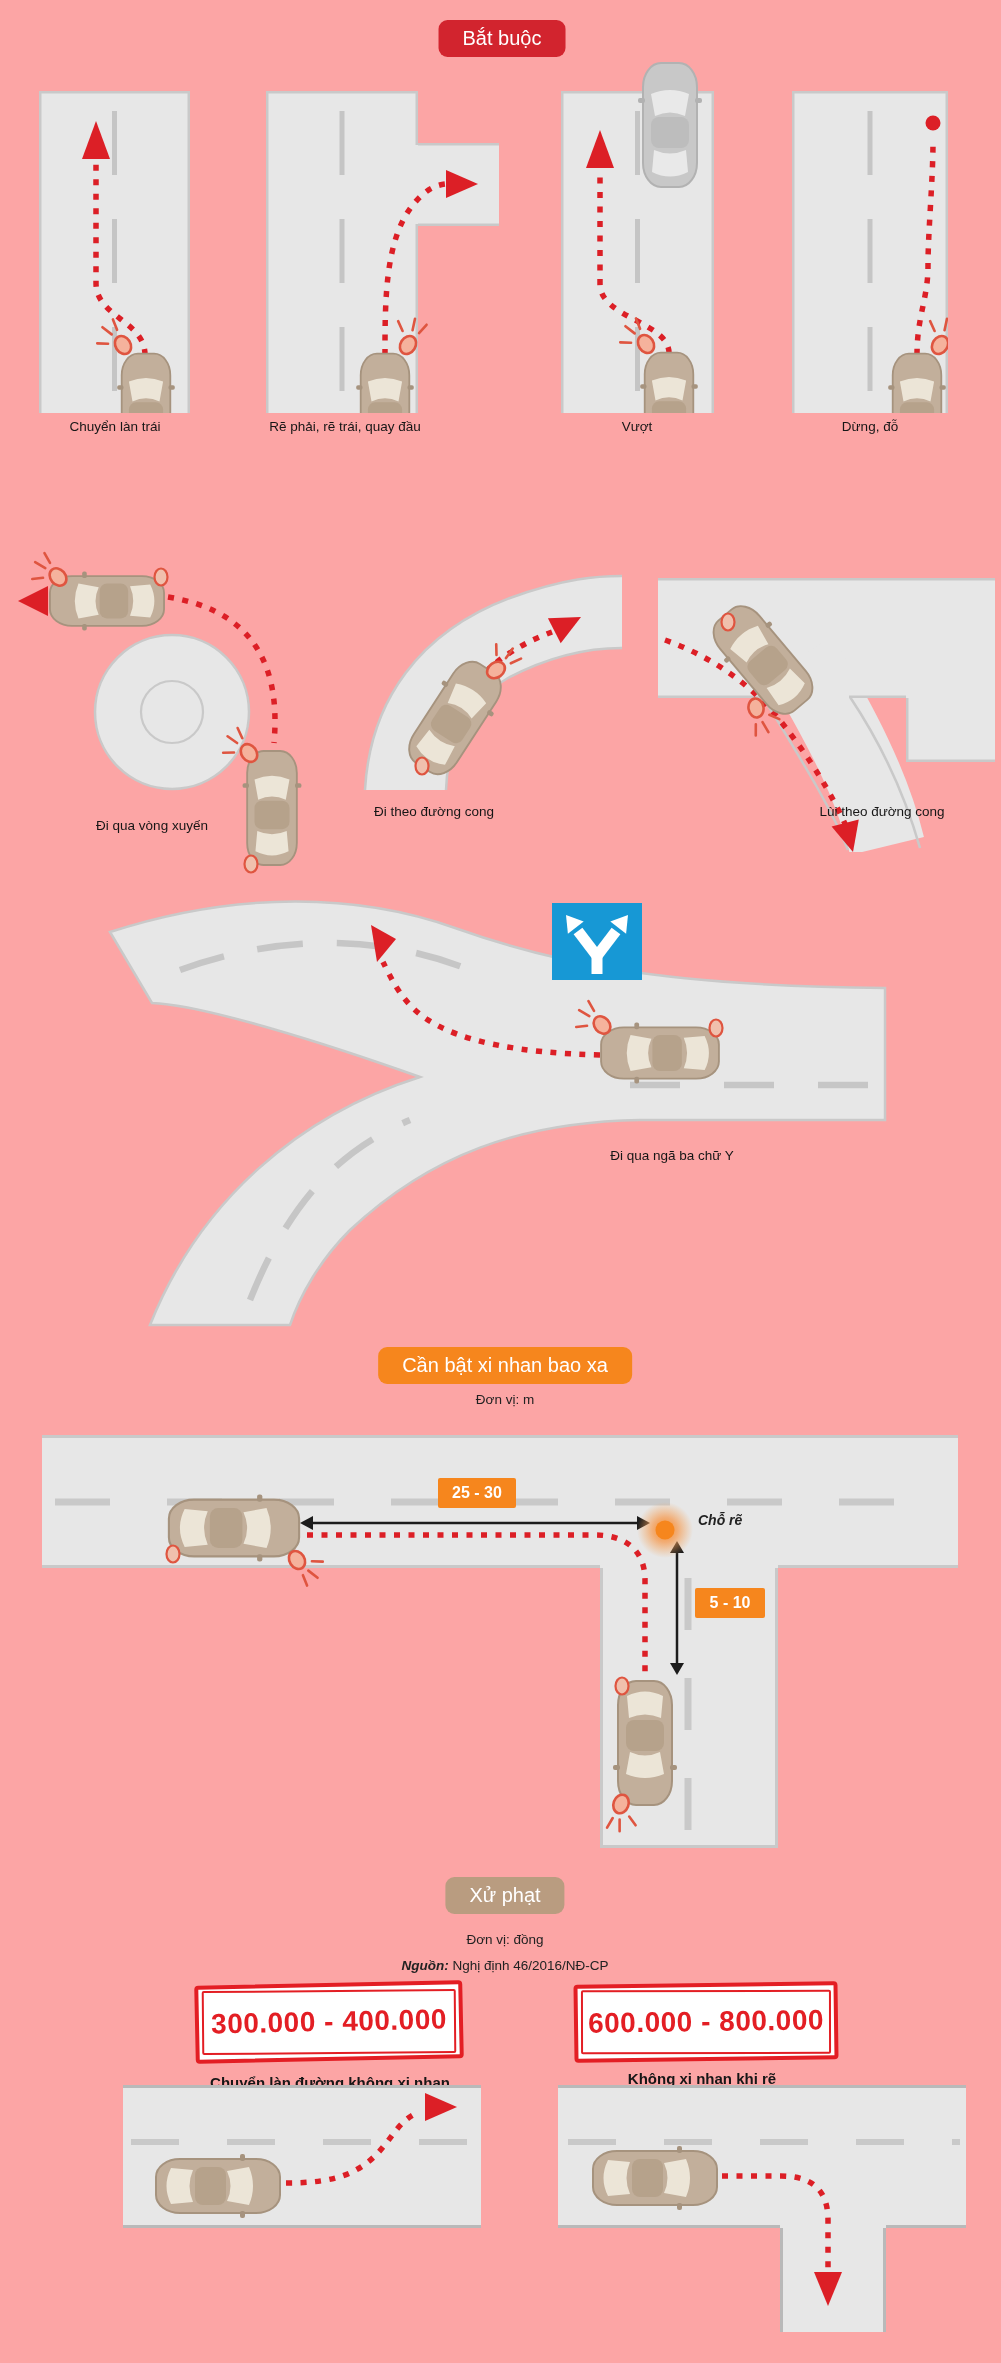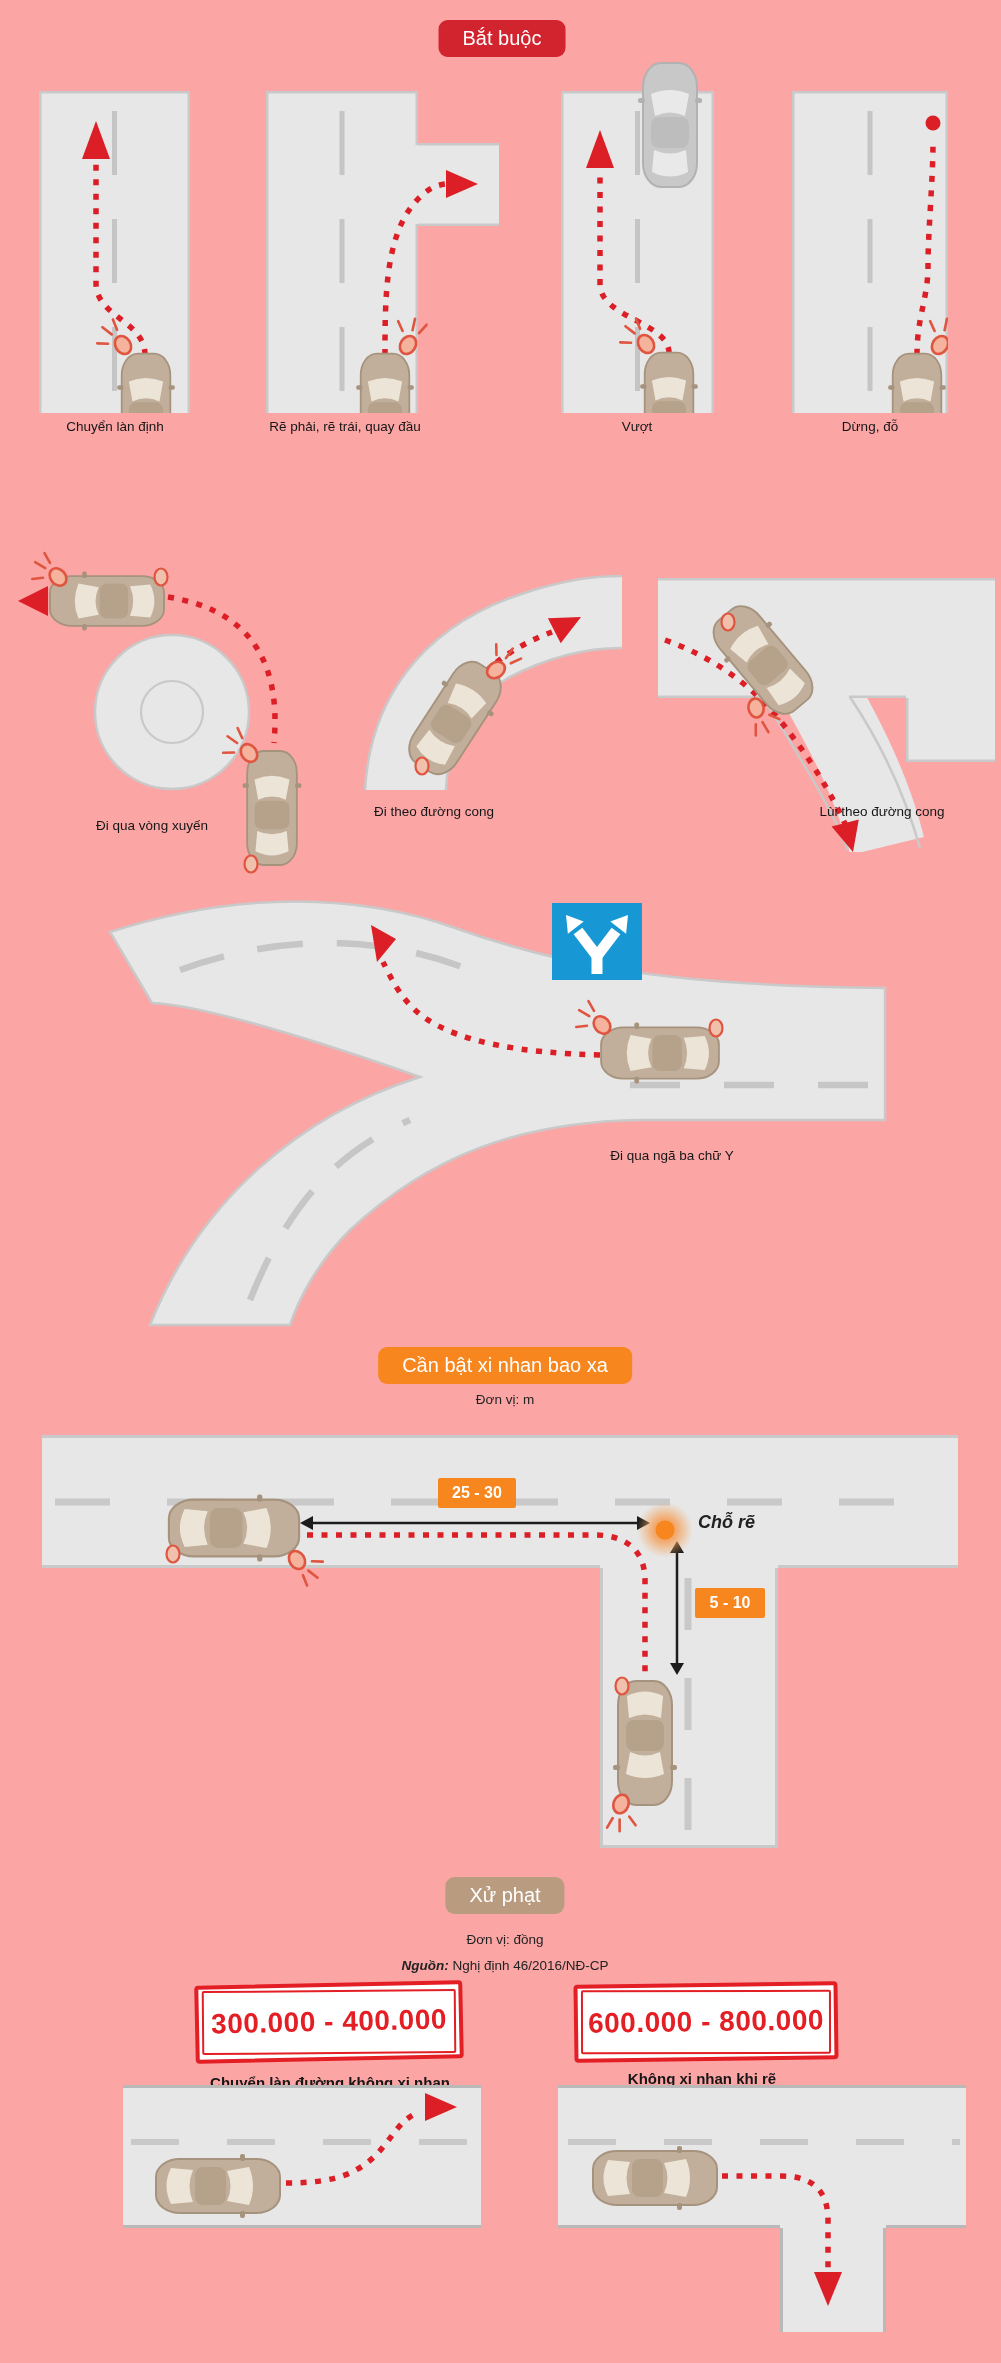--- a/index.html
+++ b/index.html
@@ -18,21 +18,21 @@
   .stamp{position:absolute;height:70px;border:4px solid #e31e24;border-radius:4px;background:#fff;display:flex;align-items:center;justify-content:center;color:#e31e24;font-weight:bold;font-size:28px;letter-spacing:.5px;white-space:nowrap;}
   .stamp::before{content:"";position:absolute;inset:3px;border:2px solid #e31e24;border-radius:2px;transform:rotate(.7deg);pointer-events:none;}
   .fine-cap{position:absolute;transform:translateX(-50%);font-size:15px;font-weight:bold;color:#161616;white-space:nowrap;}
   #footer{position:absolute;left:0;top:2330px;width:1001px;height:33px;background:#9b9b9b;display:flex;align-items:center;justify-content:space-between;padding:0 18px 0 40px;box-sizing:border-box;}
   #logo{position:relative;display:flex;align-items:center;gap:7px;height:100%;}
   .logo-txt{color:#fff;font-weight:bold;font-size:16px;letter-spacing:3px;}
   .logo-box{width:22px;height:22px;background:#942045;color:#fff;font-weight:bold;font-size:15px;display:flex;align-items:center;justify-content:center;}
   .logo-tag{position:absolute;left:63px;top:24px;font-size:6.5px;letter-spacing:2.5px;color:#a94442;font-weight:bold;}
   .foot-src{font-size:13px;color:#2e2e2e;}
   .foot-src i{font-weight:bold;}
-  .chore{position:absolute;transform:translateX(0);font-size:18px;font-weight:bold;font-style:italic;color:#222;white-space:nowrap;}
+  .chore{position:absolute;transform:translateX(0);font-size:14px;font-weight:bold;font-style:italic;color:#222;white-space:nowrap;}
 </style>
 </head>
 <body>
 
 <div id="page">
 
 <svg width="0" height="0" style="position:absolute">
 <defs>
   <g id="car-b">
     <rect x="3" y="3" width="54" height="124" rx="18" ry="24" fill="#c2af9b" stroke="#a6937e" stroke-width="2"></rect>
@@ -113,21 +113,21 @@
   <rect x="0" y="0" width="156" height="2.5" fill="#c9c9c9"></rect>
   <rect x="0" y="0" width="2.5" height="322" fill="#c9c9c9"></rect>
   <rect x="153.5" y="0" width="2.5" height="322" fill="#c9c9c9"></rect>
   <line x1="78" y1="20" x2="78" y2="322" stroke="#c5c5c5" stroke-width="5" stroke-dasharray="64 44"></line>
   <path d="M125,264 C125,225 136,208 136,175 C136,140 141,90 141,50" fill="none" stroke="#dc1f26" stroke-width="5.5" stroke-dasharray="6 8.5"></path>
   <circle cx="141" cy="32" r="7.5" fill="#dc1f26"></circle>
   <use href="#car-b" transform="translate(98,260) scale(0.9)"></use>
   <use href="#flare" transform="translate(148,254) rotate(32)"></use>
 </svg>
 
-<div class="cap" style="left:115px;top:419px">Chuyển làn định</div>
+<div class="cap" style="left:115px;top:419px">Chuyển làn trái</div>
 <div class="cap" style="left:345px;top:419px">Rẽ phải, rẽ trái, quay đầu</div>
 <div class="cap" style="left:637px;top:419px">Vượt</div>
 <div class="cap" style="left:870px;top:419px">Dừng, đỗ</div>
 
 
 <svg class="abs" style="left:10px;top:515px" width="300" height="375" viewBox="0 0 300 375">
   <circle cx="162" cy="197" r="77" fill="#e7e7e7" stroke="#c9c9c9" stroke-width="2.5"></circle>
   <circle cx="162" cy="197" r="31" fill="none" stroke="#c9c9c9" stroke-width="2.2"></circle>
   <path d="M158,82 C232,94 272,138 264,228" fill="none" stroke="#dc1f26" stroke-width="5.5" stroke-dasharray="6 8.5"></path>
   <polygon points="8,86 38,71 38,101" fill="#dc1f26"></polygon>

